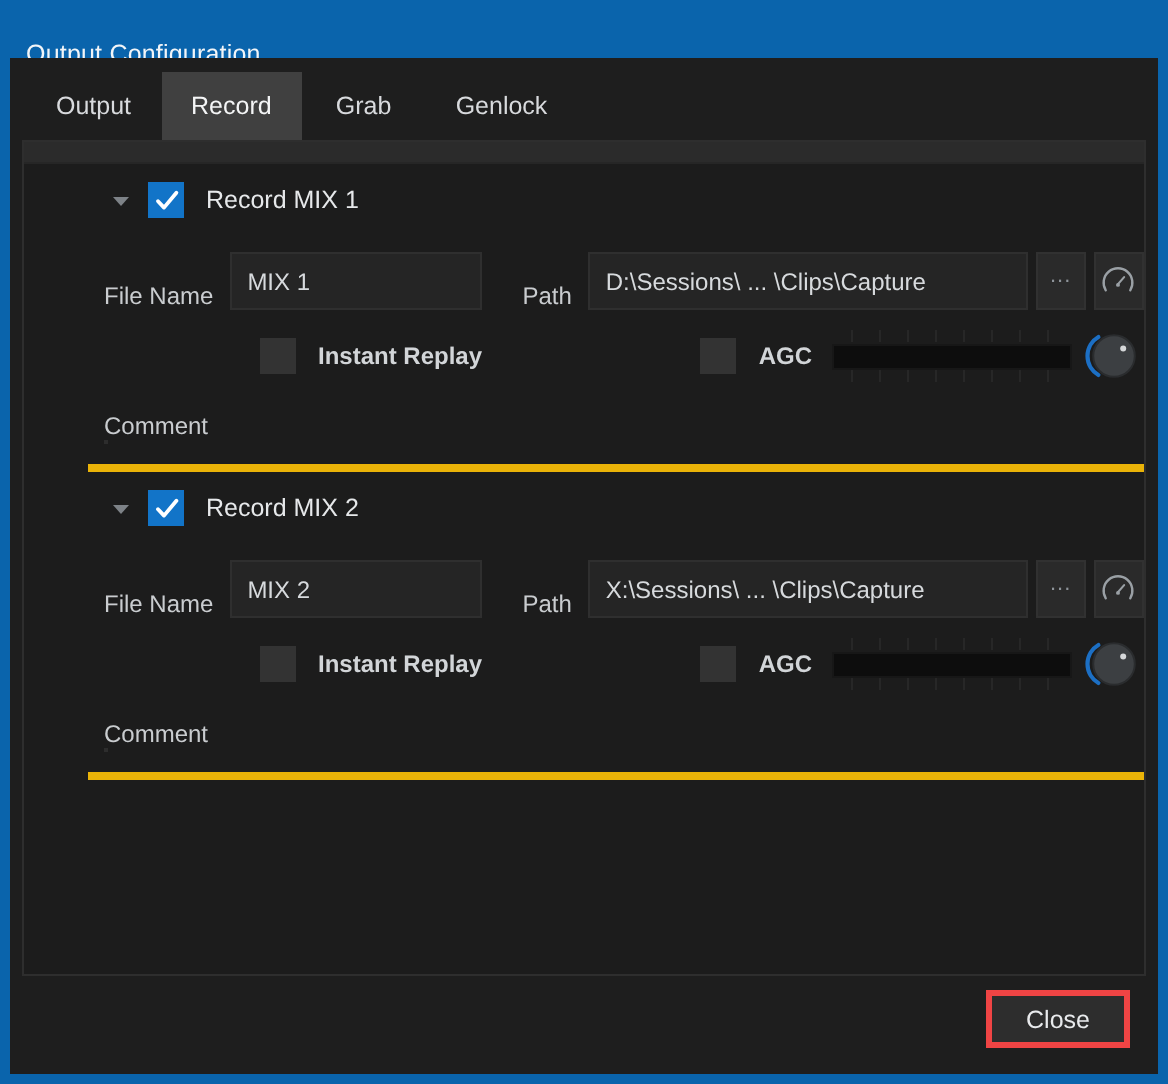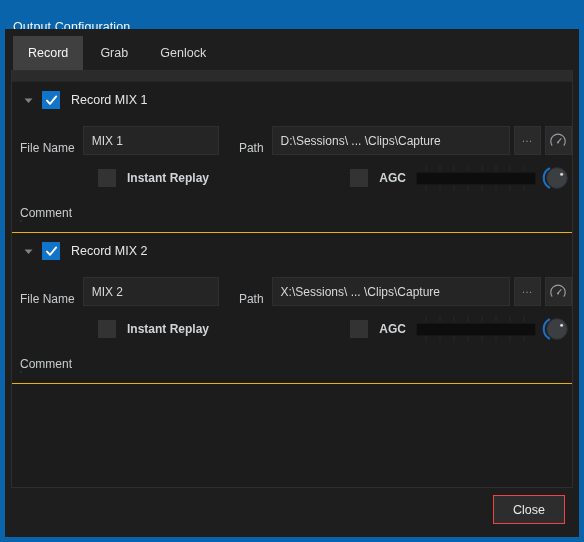--- a/index.html
+++ b/index.html
@@ -98,22 +98,23 @@
     position: relative;
     background: #1c1c1c;
     height: 406px;
     overflow: hidden;
   }
 
   
   .record-section {
     position: relative;
     box-sizing: border-box;
-    border-bottom: 1px solid #eab308;
+    border-bottom: 4px solid #eab308;
     padding: 0;
+    margin-left: 32px;
   }
   .section-head {
     display: flex;
     align-items: center;
     height: 36px;
     padding-left: 8px;
   }
   .collapse-arrow {
     width: 16px;
     height: 16px;
@@ -293,21 +294,21 @@
     display: flex;
     align-items: center;
     justify-content: flex-end;
     padding-right: 14px;
     box-sizing: border-box;
   }
   .btn-close {
     width: 72px;
     height: 29px;
     background: #2d2d2d;
-    border: 1px solid #ef4444;
+    border: 3px solid #ef4444;
     box-sizing: border-box;
     display: flex;
     align-items: center;
     justify-content: center;
     color: #e8eaec;
     font-size: 12.5px;
     cursor: default;
   }
 </style>
 </head>
@@ -315,20 +316,21 @@
 
 <div id="app">
 
   <div class="titlebar">
     <div class="titlebar-text">Output Configuration</div>
   </div>
 
   <div class="window-body">
 
     <div class="tabstrip">
+      <div class="tab">Output</div>
       <div class="tab active">Record</div>
       <div class="tab">Grab</div>
       <div class="tab">Genlock</div>
     </div>
 
     <div class="content-outer">
       <div class="content-header-strip"></div>
       <div class="content-inner">
 
         <div class="record-section">

